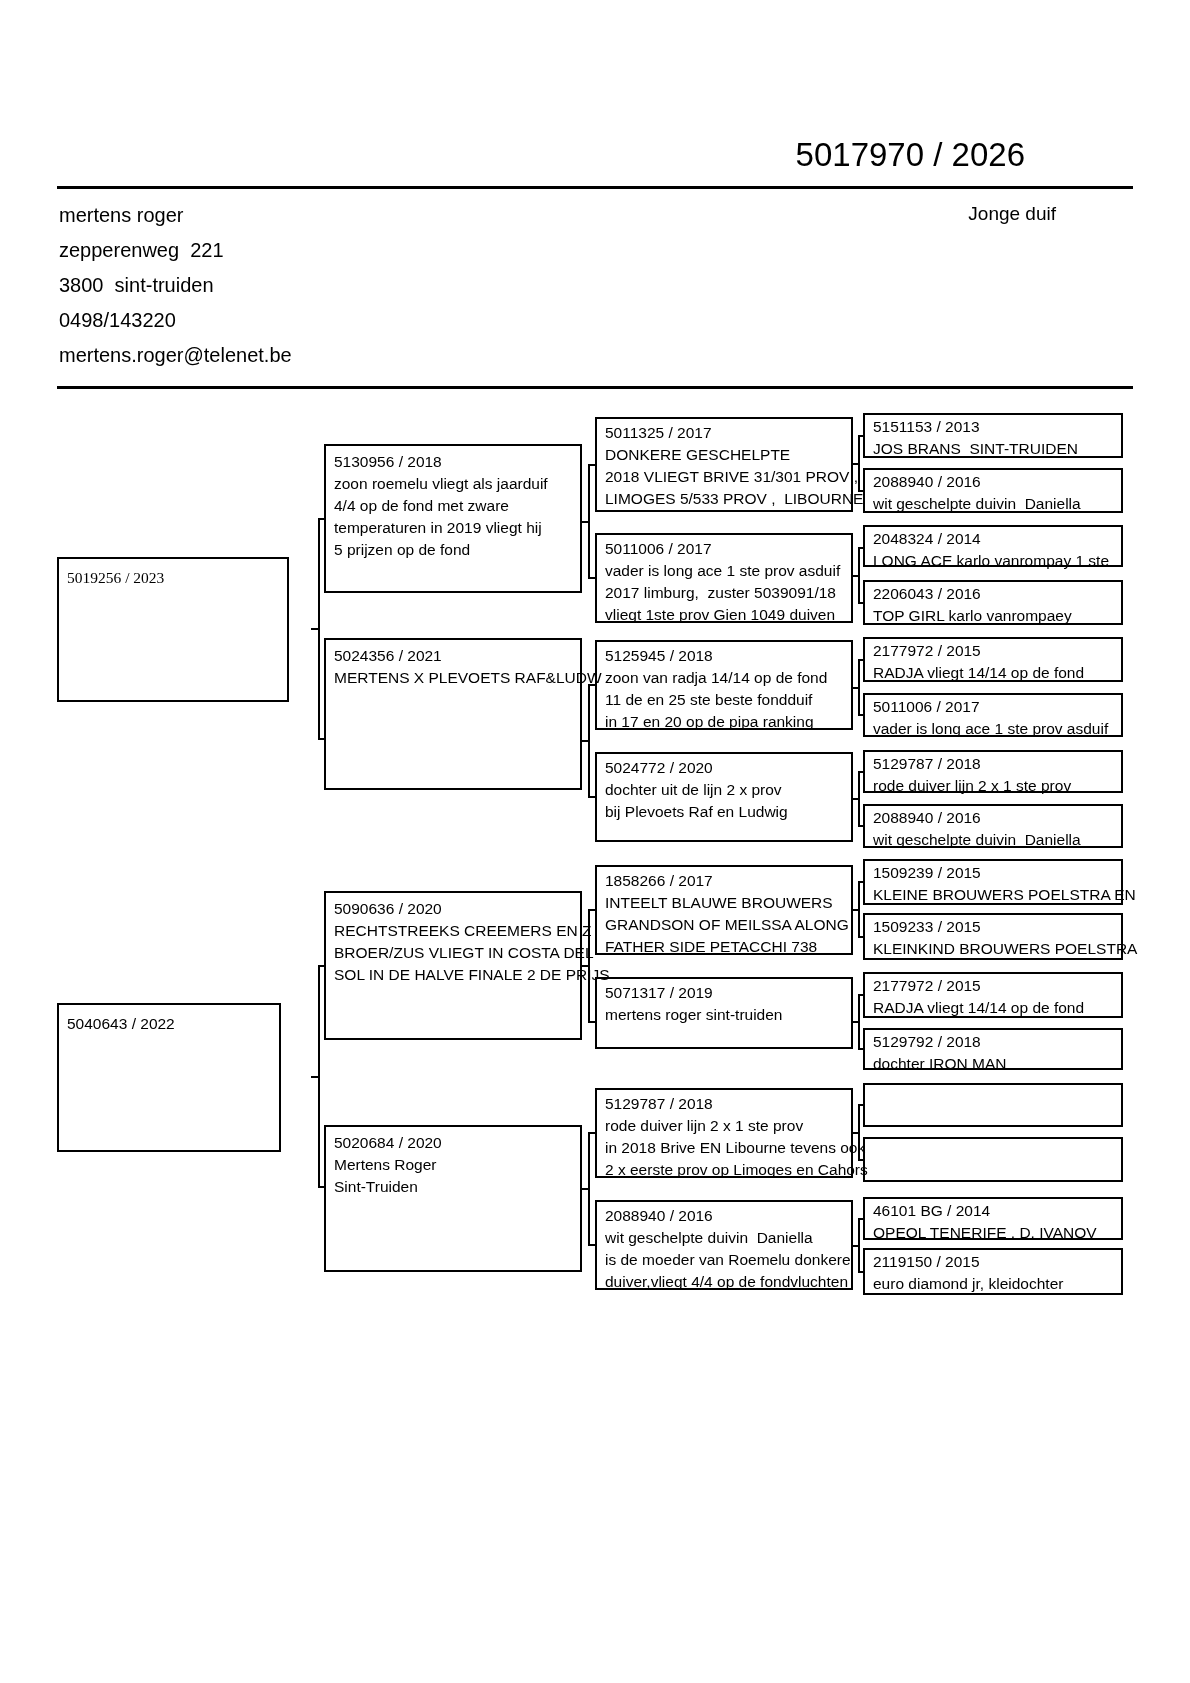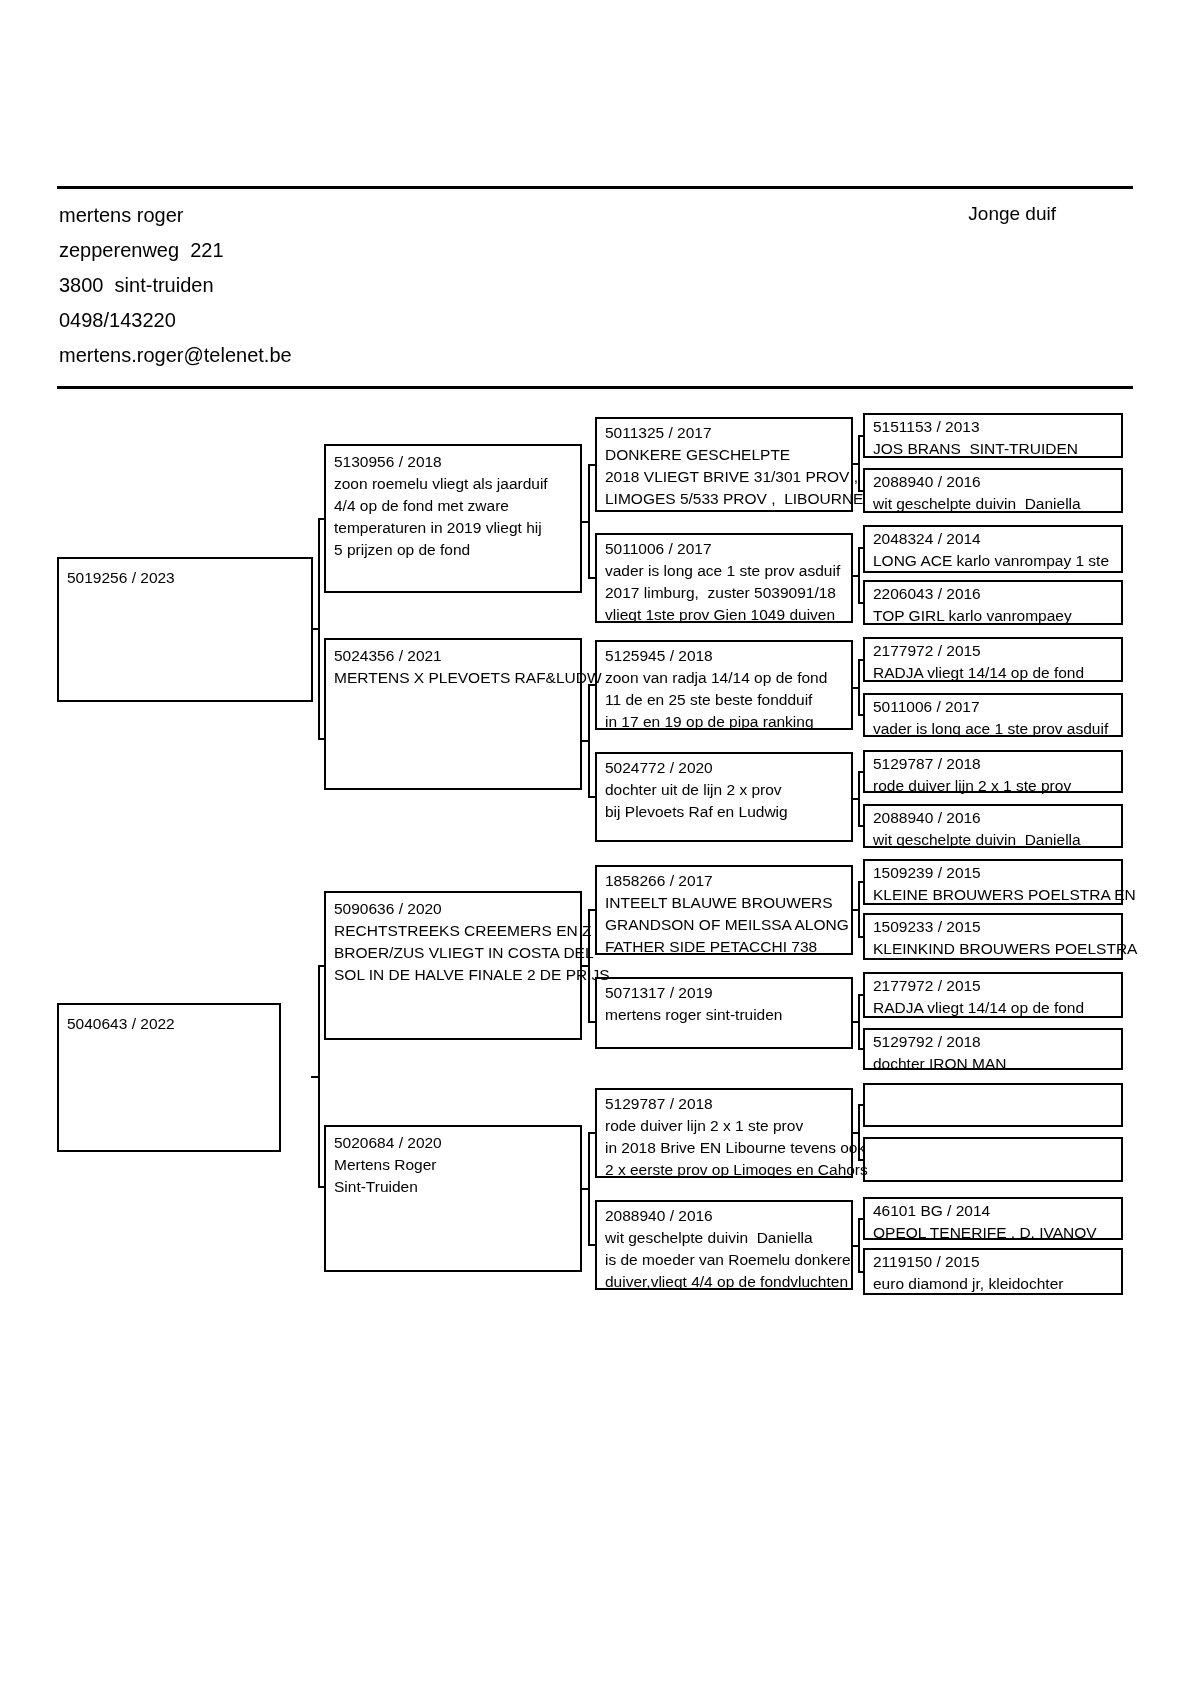--- a/index.html
+++ b/index.html
@@ -51,33 +51,34 @@
   .pbox.pad-c3 .tx{top:1px;}
   .bline{display:block;}
   .cline{
     position:absolute;background:#000;z-index:0;
   }
 </style>
 </head>
 <body>
 
 <div class="page">
+  <div class="ringno">5017970 / 2026</div>
   <div class="rule rule1"></div>
 
   <div class="addr" style="top:204px">mertens roger</div>
   <div class="addr" style="top:239px">zepperenweg  221</div>
   <div class="addr" style="top:274px">3800  sint-truiden</div>
   <div class="addr" style="top:309px">0498/143220</div>
   <div class="addr" style="top:344px">mertens.roger@telenet.be</div>
   <div class="birdtype">Jonge duif</div>
 
   <div class="rule rule2"></div>
 
   <div id="tree">
-      <div class="pbox pad-c0" style="left: 57px; top: 557px; width: 256px; height: 145px;">
+      <div class="pbox pad-c0" style="left: 57px; top: 557px; width: 232px; height: 145px; font-family: Liberation Serif, serif;">
         <div class="tx"><span class="bline">5019256 / 2023</span></div>
       </div>
       <div class="pbox pad-c0" style="left: 57px; top: 1003px; width: 224px; height: 149px;">
         <div class="tx"><span class="bline">5040643 / 2022</span></div>
       </div>
       <div class="pbox pad-c1" style="left: 324px; top: 444px; width: 258px; height: 149px;">
         <div class="tx"><span class="bline">5130956 / 2018</span><span class="bline">zoon roemelu vliegt als jaarduif</span><span class="bline">4/4 op de fond met zware</span><span class="bline">temperaturen in 2019 vliegt hij</span><span class="bline">5 prijzen op de fond</span></div>
       </div>
       <div class="pbox pad-c1" style="left: 324px; top: 638px; width: 258px; height: 152px;">
         <div class="tx"><span class="bline">5024356 / 2021</span><span class="bline">MERTENS X PLEVOETS RAF&amp;LUDW</span></div>
@@ -88,21 +89,21 @@
       <div class="pbox pad-c1" style="left: 324px; top: 1113px; width: 258px; height: 147px; margin-top: 12px;">
         <div class="tx"><span class="bline">5020684 / 2020</span><span class="bline">Mertens Roger</span><span class="bline">Sint-Truiden</span></div>
       </div>
       <div class="pbox pad-c2" style="left: 595px; top: 417px; width: 258px; height: 95px;">
         <div class="tx"><span class="bline">5011325 / 2017</span><span class="bline">DONKERE GESCHELPTE</span><span class="bline">2018 VLIEGT BRIVE 31/301 PROV ,</span><span class="bline">LIMOGES 5/533 PROV ,  LIBOURNE</span></div>
       </div>
       <div class="pbox pad-c2" style="left: 595px; top: 533px; width: 258px; height: 90px;">
         <div class="tx"><span class="bline">5011006 / 2017</span><span class="bline">vader is long ace 1 ste prov asduif</span><span class="bline">2017 limburg,  zuster 5039091/18</span><span class="bline">vliegt 1ste prov Gien 1049 duiven</span></div>
       </div>
       <div class="pbox pad-c2" style="left: 595px; top: 640px; width: 258px; height: 90px;">
-        <div class="tx"><span class="bline">5125945 / 2018</span><span class="bline">zoon van radja 14/14 op de fond</span><span class="bline">11 de en 25 ste beste fondduif</span><span class="bline">in 17 en 19 op de pipa ranking</span></div>
+        <div class="tx"><span class="bline">5125945 / 2018</span><span class="bline">zoon van radja 14/14 op de fond</span><span class="bline">11 de en 25 ste beste fondduif</span><span class="bline">in 17 en 20 op de pipa ranking</span></div>
       </div>
       <div class="pbox pad-c2" style="left: 595px; top: 752px; width: 258px; height: 90px;">
         <div class="tx"><span class="bline">5024772 / 2020</span><span class="bline">dochter uit de lijn 2 x prov</span><span class="bline">bij Plevoets Raf en Ludwig</span></div>
       </div>
       <div class="pbox pad-c2" style="left: 595px; top: 865px; width: 258px; height: 90px;">
         <div class="tx"><span class="bline">1858266 / 2017</span><span class="bline">INTEELT BLAUWE BROUWERS</span><span class="bline">GRANDSON OF MEILSSA ALONG</span><span class="bline">FATHER SIDE PETACCHI 738</span></div>
       </div>
       <div class="pbox pad-c2" style="left: 595px; top: 977px; width: 258px; height: 72px;">
         <div class="tx"><span class="bline">5071317 / 2019</span><span class="bline">mertens roger sint-truiden</span></div>
       </div>
@@ -111,21 +112,21 @@
       </div>
       <div class="pbox pad-c2" style="left: 595px; top: 1200px; width: 258px; height: 90px;">
         <div class="tx"><span class="bline">2088940 / 2016</span><span class="bline">wit geschelpte duivin  Daniella</span><span class="bline">is de moeder van Roemelu donkere</span><span class="bline">duiver,vliegt 4/4 op de fondvluchten</span></div>
       </div>
       <div class="pbox pad-c3" style="left: 863px; top: 413px; width: 260px; height: 45px;">
         <div class="tx"><span class="bline">5151153 / 2013</span><span class="bline">JOS BRANS  SINT-TRUIDEN</span></div>
       </div>
       <div class="pbox pad-c3" style="left: 863px; top: 468px; width: 260px; height: 45px;">
         <div class="tx"><span class="bline">2088940 / 2016</span><span class="bline">wit geschelpte duivin  Daniella</span></div>
       </div>
-      <div class="pbox pad-c3" style="left: 863px; top: 525px; width: 260px; height: 48px;">
+      <div class="pbox pad-c3" style="left: 863px; top: 525px; width: 260px; height: 42px;">
         <div class="tx"><span class="bline">2048324 / 2014</span><span class="bline">LONG ACE karlo vanrompay 1 ste</span></div>
       </div>
       <div class="pbox pad-c3" style="left: 863px; top: 580px; width: 260px; height: 45px;">
         <div class="tx"><span class="bline">2206043 / 2016</span><span class="bline">TOP GIRL karlo vanrompaey</span></div>
       </div>
       <div class="pbox pad-c3" style="left: 863px; top: 637px; width: 260px; height: 45px;">
         <div class="tx"><span class="bline">2177972 / 2015</span><span class="bline">RADJA vliegt 14/14 op de fond</span></div>
       </div>
       <div class="pbox pad-c3" style="left: 863px; top: 693px; width: 260px; height: 44px;">
         <div class="tx"><span class="bline">5011006 / 2017</span><span class="bline">vader is long ace 1 ste prov asduif</span></div>

